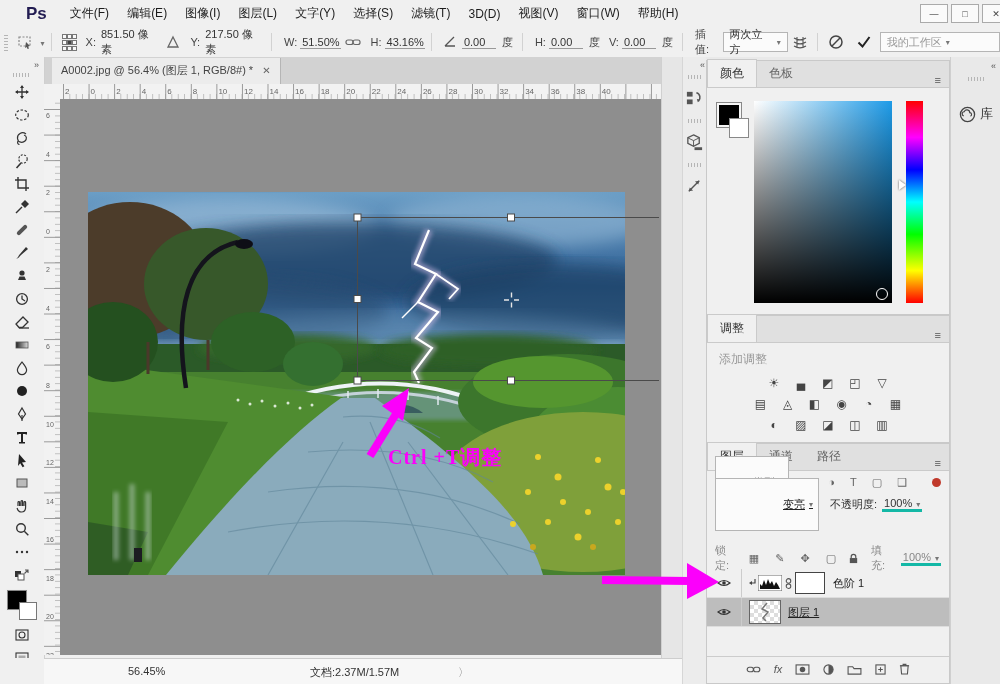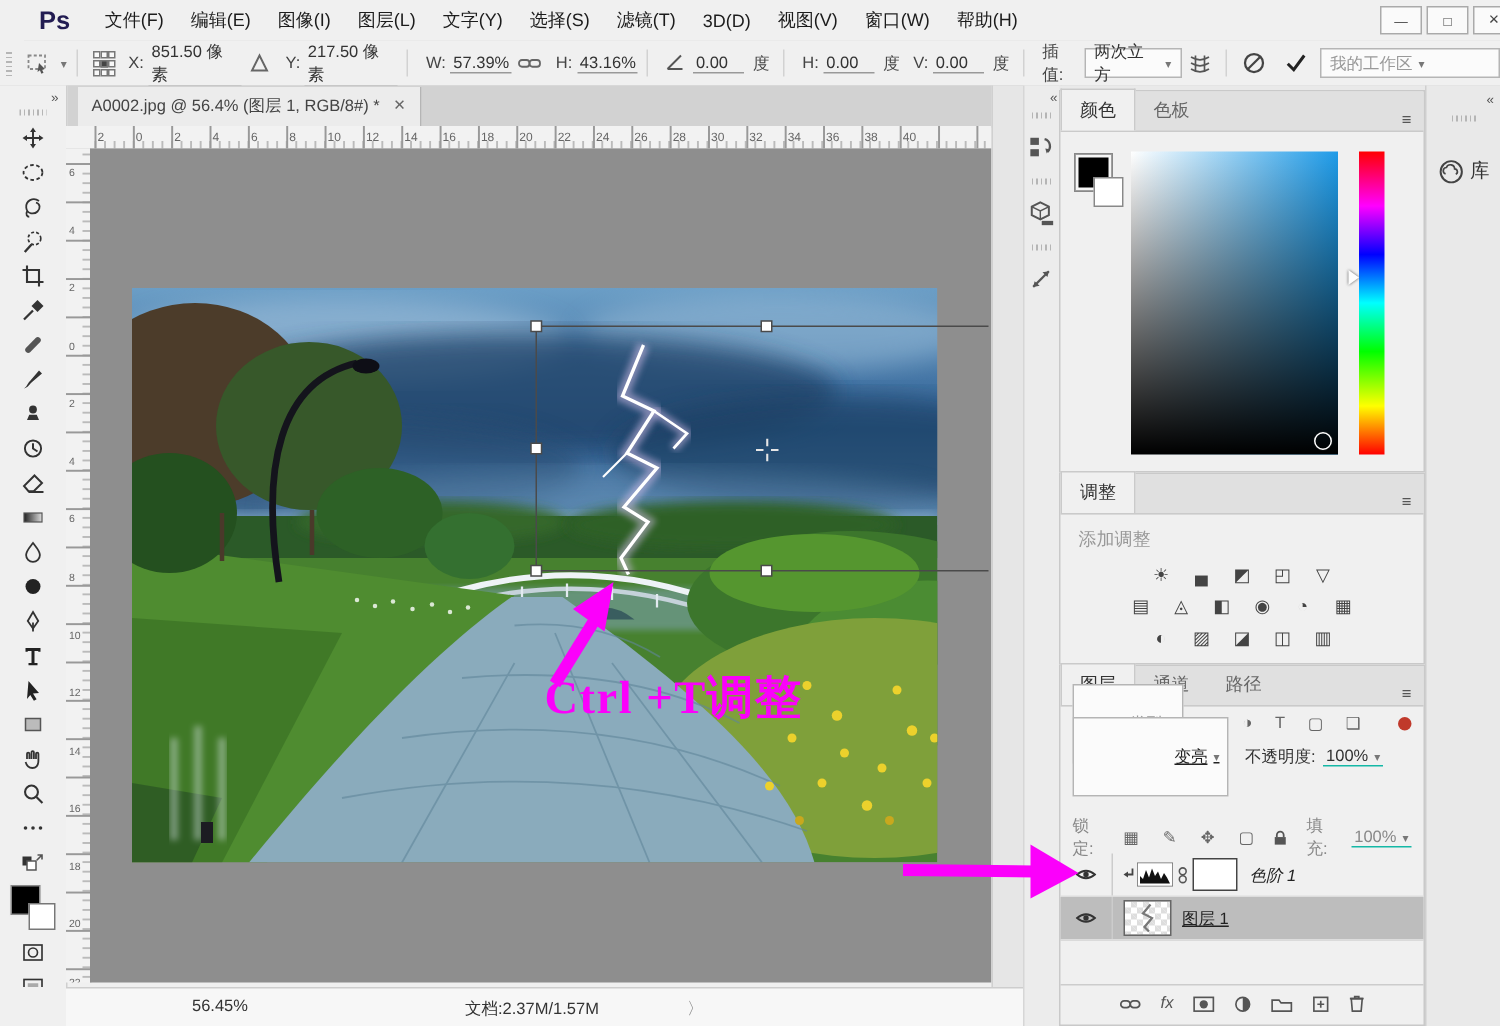--- a/index.html
+++ b/index.html
@@ -90,21 +90,21 @@
   #adjpanel{left:0;top:258px;width:244px;height:128px;background:#f0f0f0;border:1px solid #c9c9c9;box-sizing:border-box;}
   .adjhint{color:#999;padding:8px 0 2px 12px;font-size:12px;}
   .adjrow{display:flex;justify-content:center;gap:9px;margin-top:6px;}
   .adjrow span{width:18px;height:15px;font-size:12px;color:#444;text-align:center;line-height:15px;}
 
   #layerspanel{left:0;top:386px;width:244px;height:241px;background:#f0f0f0;border:1px solid #c9c9c9;box-sizing:border-box;}
   .lrow{height:22px;display:flex;align-items:center;padding:0 8px;font-size:11px;}
   .lsel{border:1px solid #b5b5b5;background:#fbfbfb;height:17px;display:flex;align-items:center;padding:17px 5px;color:#555;justify-content:flex-end;}
   .mini{color:#666;font-size:11px;margin:0 4px;}
   .reddot{width:9px;height:9px;border-radius:50%;background:#c0392b;margin-left:auto;}
-  .uval{border-bottom:1px solid #14b8a6;padding:0 2px;}
+  .uval{border-bottom:3px solid #14b8a6;padding:0 2px;}
   .layer{height:28px;display:flex;align-items:center;border-bottom:1px solid #ddd;position:relative;}
   .layer .eyebox{width:34px;display:flex;justify-content:center;border-right:1px solid #ccc;align-self:stretch;align-items:center;}
   .layer.selected{background:#bdbdbd;}
   .thumb{width:30px;height:22px;border:1px solid #666;margin:0 7px;background:#fff;position:relative;overflow:hidden;}
   .thumb.checker{background:
      linear-gradient(45deg,#ddd 25%,transparent 25%,transparent 75%,#ddd 75%),
      linear-gradient(45deg,#ddd 25%,#fff 25%,#fff 75%,#ddd 75%);
      background-size:8px 8px;background-position:0 0,4px 4px;}
   .lname{font-size:11px;color:#222;}
   .layer.selected .lname{text-decoration:underline;}
@@ -114,22 +114,22 @@
   #librow{left:950px;top:57px;width:50px;height:627px;background:#e9e9e9;border-left:1px solid #cfcfcf;}
   #libicon{margin:24px auto 0 auto;display:flex;align-items:center;gap:4px;justify-content:center;color:#333;font-size:13px;}
 
   
   #statusbar{left:44px;top:658px;width:638px;height:26px;background:#f7f7f7;border-top:1px solid #cdcdcd;font-size:11px;color:#333;}
   #statusbar span{position:absolute;top:6px;}
   #blcorner{left:0;top:658px;width:44px;height:26px;background:#f0f0f0;border-right:1px solid #cfcfcf;}
 
   
   #overlay{left:0;top:0;width:1000px;height:684px;pointer-events:none;z-index:60;}
-  #hinttext{left:363px;top:444px;z-index:61;font-family:"Liberation Serif","DejaVu Serif",serif;
-     font-weight:bold;font-size:31px;color:#fb00fb;letter-spacing:1px;pointer-events:none;}
+  #hinttext{left:388px;top:444px;z-index:61;font-family:"Liberation Serif","DejaVu Serif",serif;
+     font-weight:bold;font-size:20px;color:#fb00fb;letter-spacing:1px;pointer-events:none;}
   #watermark{left:756px;top:588px;z-index:55;pointer-events:none;color:rgba(255,255,255,.82);}
   #watermark .brand{display:flex;align-items:center;font-weight:bold;font-size:36px;}
   #watermark .url{font-size:22px;color:rgba(255,255,255,.6);margin-top:14px;margin-left:8px;}
 </style>
 </head>
 <body>
 
 <div id="app">
 
   <div id="menubar" class="abs flex">
@@ -179,21 +179,21 @@
     <span class="opt-val">851.50 像素</span>
     <span class="tool">
         <svg viewBox="0 0 16 16">
           <path d="M8 3l5 10H3z" fill="none" stroke="#666" stroke-width="1.3"></path>
         </svg>
       </span>
     <span class="opt-label">Y:</span>
     <span class="opt-val">217.50 像素</span>
     <div class="vline"></div>
     <span class="opt-label">W:</span>
-    <span class="opt-val short">57.39%</span>
+    <span class="opt-val short">51.50%</span>
     <span class="tool">
         <svg viewBox="0 0 16 16">
           <rect x="1" y="6" width="7" height="4.5" rx="2" fill="none" stroke="#666" stroke-width="1.2"></rect>
           <rect x="8" y="6" width="7" height="4.5" rx="2" fill="none" stroke="#666" stroke-width="1.2"></rect>
         </svg>
       </span>
     <span class="opt-label">H:</span>
     <span class="opt-val short">43.16%</span>
     <div class="vline"></div>
     <span class="tool">
@@ -682,21 +682,21 @@
               <path d="M2 14L2 9 4 11 6 5 8 10 10 4 12 9 14 6 16 11 18 7 20 10 22 14Z" fill="#111"></path>
             </svg>
           </span>
         <span style="margin:0 3px;">
             <svg viewBox="0 0 8 14" width="7" height="13">
               <circle cx="4" cy="4" r="2.6" fill="none" stroke="#555" stroke-width="1.2"></circle>
               <circle cx="4" cy="10" r="2.6" fill="none" stroke="#555" stroke-width="1.2"></circle>
             </svg>
           </span>
         <span style="width:28px;height:20px;background:#fff;border:1px solid #444;display:inline-block;"></span>
-        <span class="lname" style="margin-left:8px;font-style:italic;">色阶 1</span>
+        <span class="lname" style="margin-left:8px;">色阶 1</span>
       </div>
       <div class="layer selected">
         <span class="eyebox">
             <svg viewBox="0 0 14 10" width="14" height="10">
               <path d="M1 5Q7 0 13 5Q7 10 1 5Z" fill="none" stroke="#333" stroke-width="1.2"></path>
               <circle cx="7" cy="5" r="1.8" fill="#333"></circle>
             </svg>
           </span>
         <span class="thumb checker">
             <svg viewBox="0 0 30 22" width="30" height="22">

